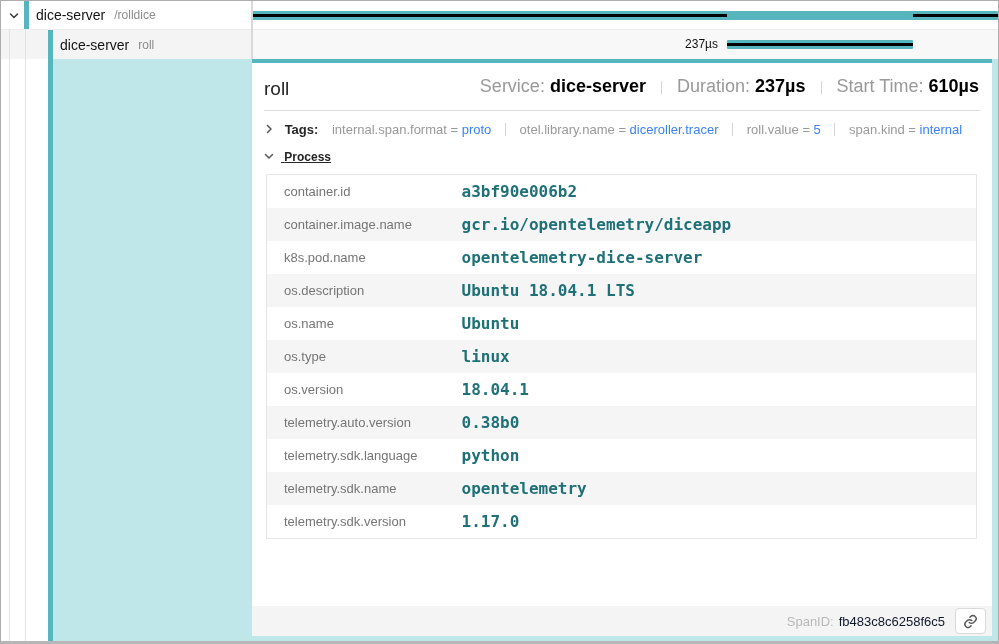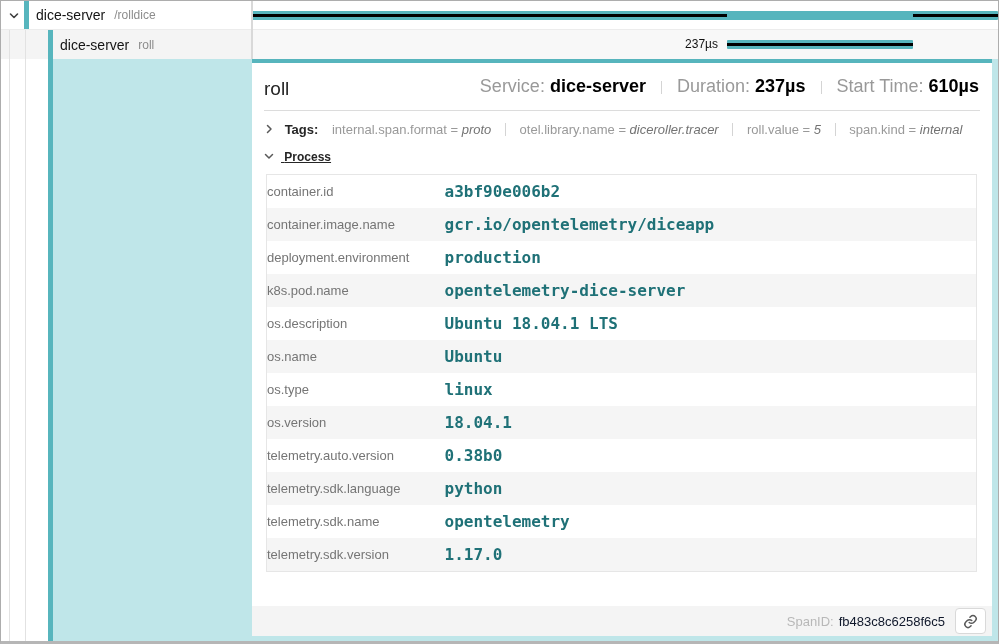--- a/index.html
+++ b/index.html
@@ -51,27 +51,27 @@
   .meta{ font-size:18px; color:#999; padding-bottom:3px; white-space:nowrap; }
   .meta b{ color:#000; }
   .vsep{ display:inline-block; width:1px; height:13px; background:#d4d4d4;
          margin:0 10px; vertical-align:-2px; }
 
   .divider{ height:1px; background:#dcdcdc; margin:0 12px; }
 
   .acc-line{ padding:11px 12px 0 12px; font-size:13px; color:#262626; cursor:pointer; white-space:nowrap; }
   .acc-line .chev{ margin-right:7px; vertical-align:0px; }
   .acc-label{ font-weight:bold; color:#262626; margin-right:10px; }
-  .tk{ color:#999; } .teq{ color:#999; } .tv{ color:#737373;font-style:italic; }
+  .tk{ color:#999; } .teq{ color:#999; } .tv{ color:#3b82f6; }
 
   .proc-line{ padding-top:13px; font-size:12px;text-decoration:underline; }
 
   table.kv{ margin:10px 12px 0 14px; width:711px; border-collapse:collapse;
             border:1px solid #e6e6e6; font-size:13px; }
-  table.kv td{ padding:9px 0; line-height:15px; vertical-align:top; }
+  table.kv td{ padding:9px 17px; line-height:15px; vertical-align:top; }
   table.kv tr:nth-child(even){ background:#f5f5f5; }
   td.k{ color:#757575; width:178px; padding-left:12px; }
   td.v{ font-family:"DejaVu Sans Mono","Liberation Mono",monospace;
         font-size:16px; font-weight:bold; color:#1f7177; }
 
   .panel-footer{ position:absolute; left:0; right:0; bottom:0; height:30px;
                  background:#f4f4f4; display:flex; align-items:center;
                  justify-content:flex-end; padding-right:6px; font-size:13px; }
   .spanid-label{ color:#b8b8b8; }
   .spanid-value{ color:#0f172a; margin-left:5px; }
@@ -183,24 +183,20 @@
         <tbody>
             <tr>
               <td class="k">container.id</td>
               <td class="v">a3bf90e006b2</td>
             </tr>
         <tr>
               <td class="k">container.image.name</td>
               <td class="v">gcr.io/opentelemetry/diceapp</td>
             </tr>
         <tr>
-              <td class="k">deployment.environment</td>
-              <td class="v">production</td>
-            </tr>
-        <tr>
               <td class="k">k8s.pod.name</td>
               <td class="v">opentelemetry-dice-server</td>
             </tr>
         <tr>
               <td class="k">os.description</td>
               <td class="v">Ubuntu 18.04.1 LTS</td>
             </tr>
         <tr>
               <td class="k">os.name</td>
               <td class="v">Ubuntu</td>

